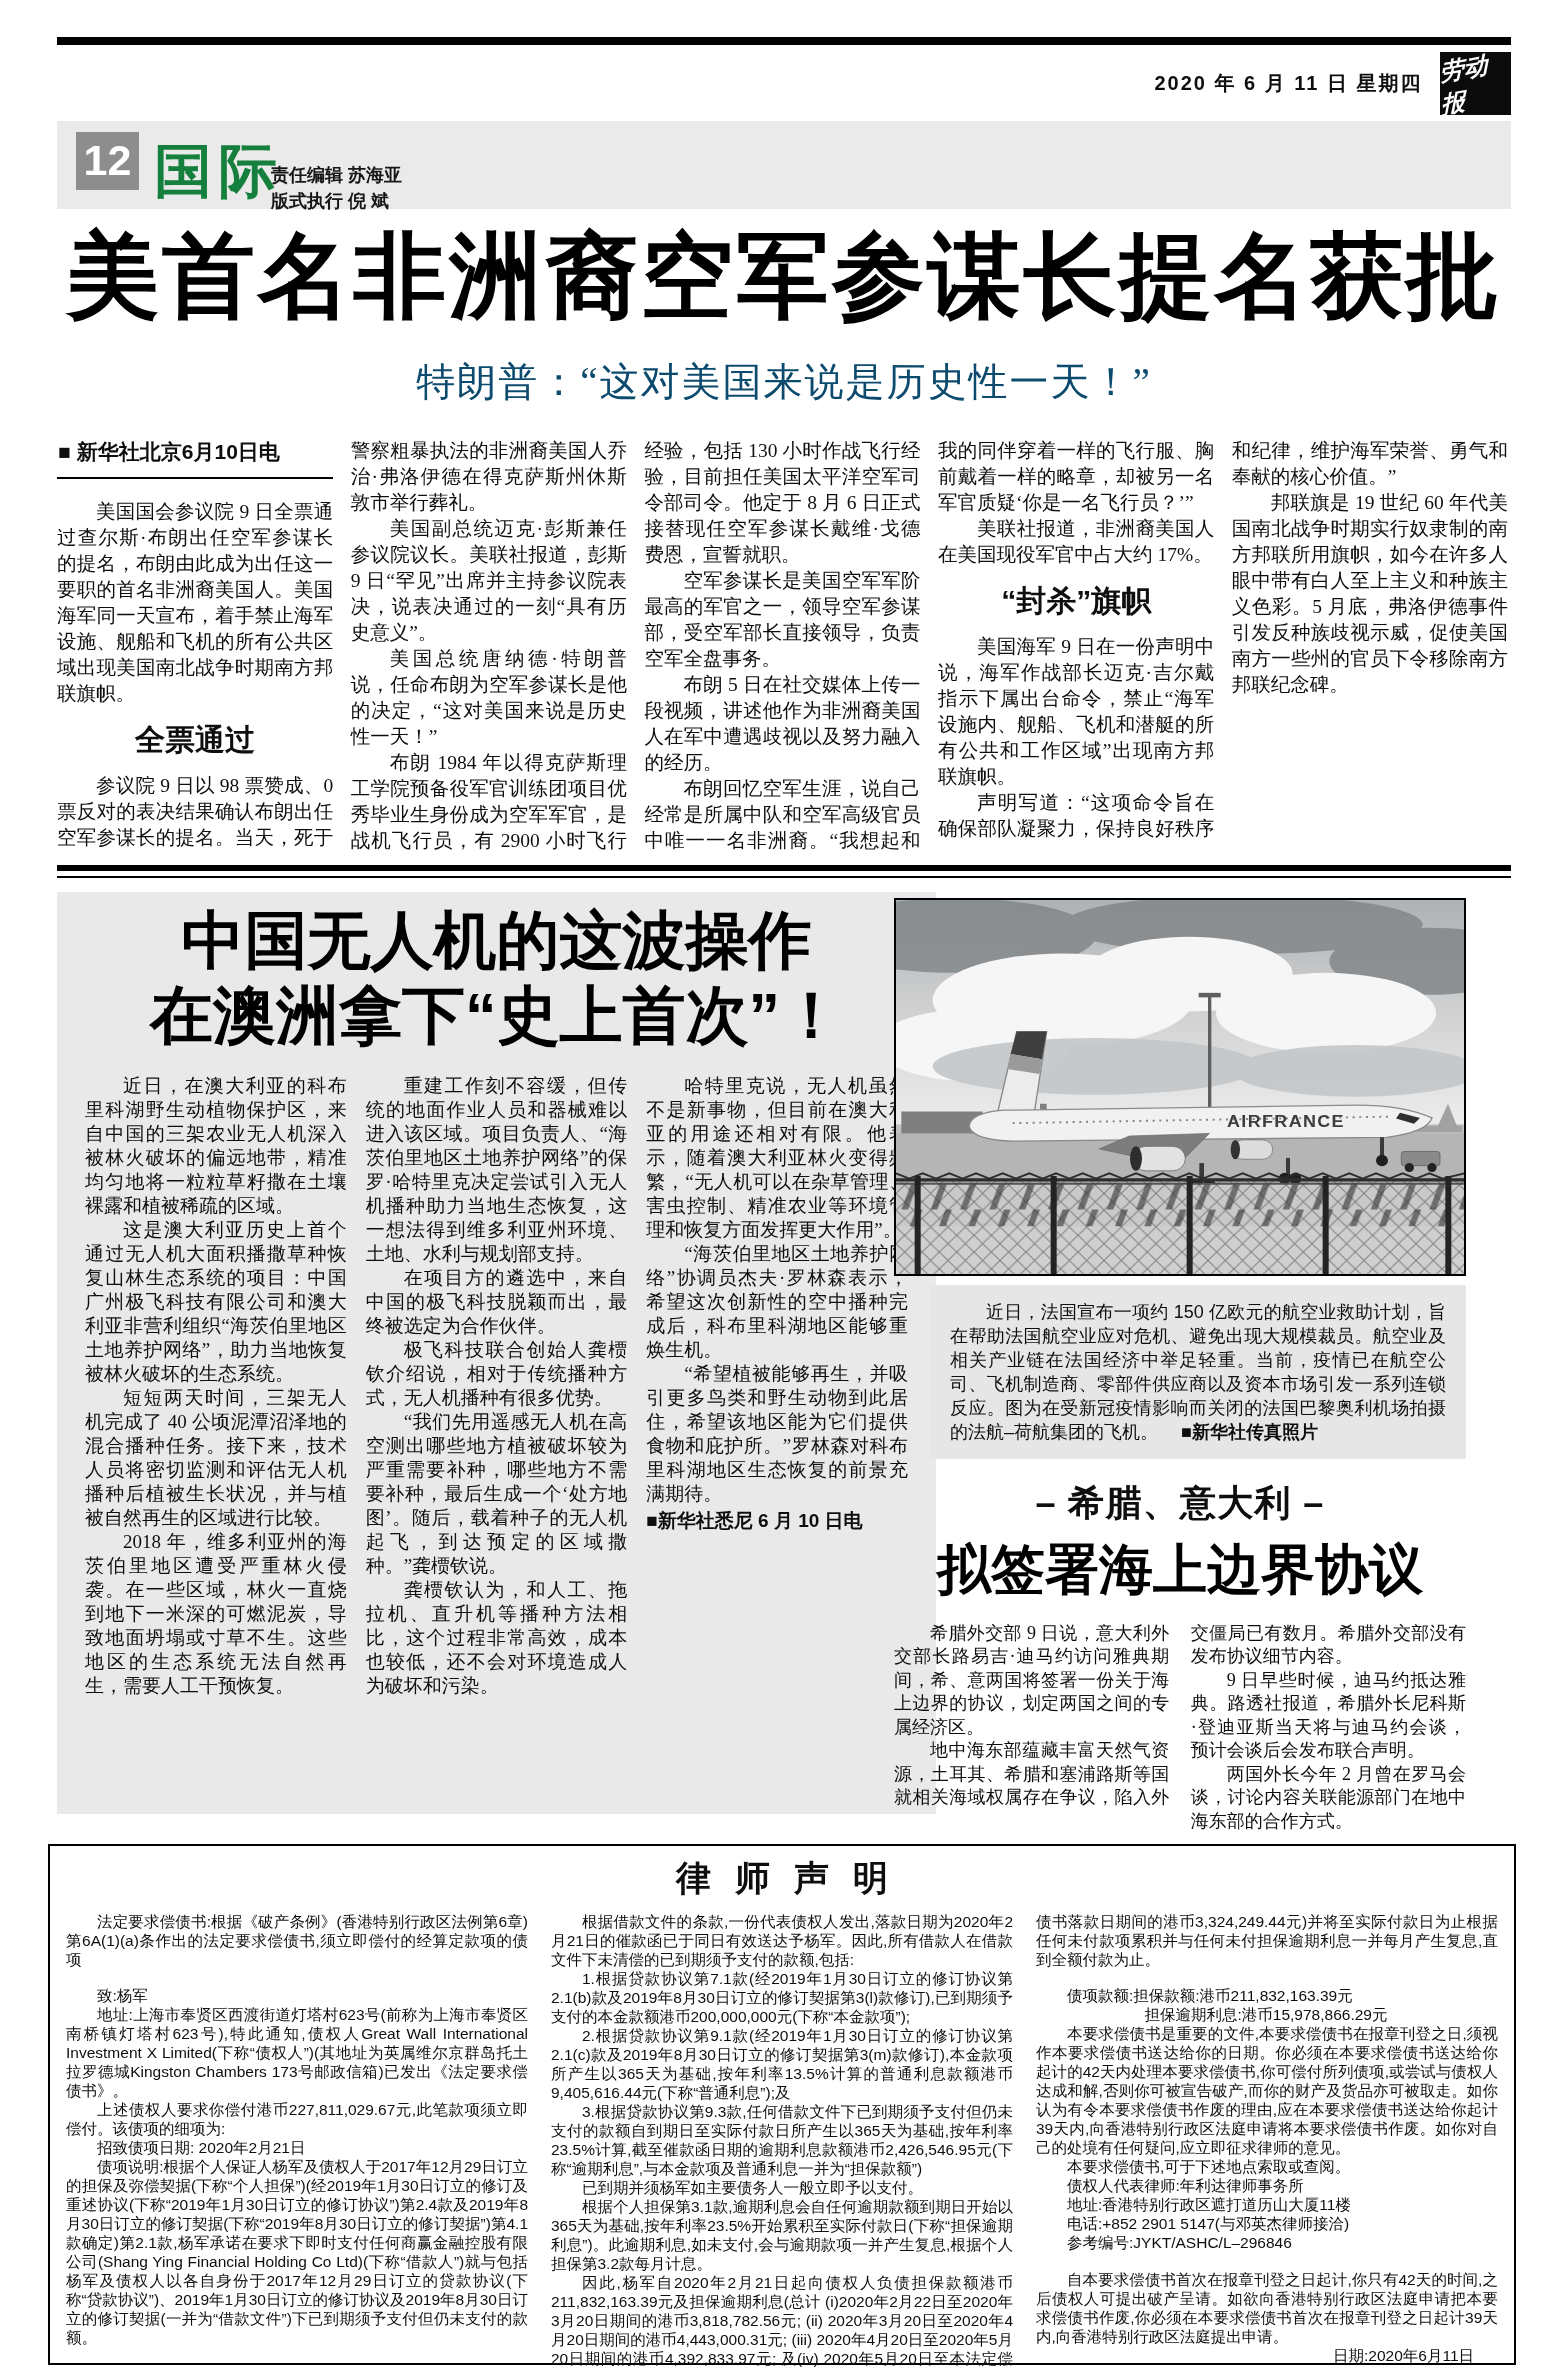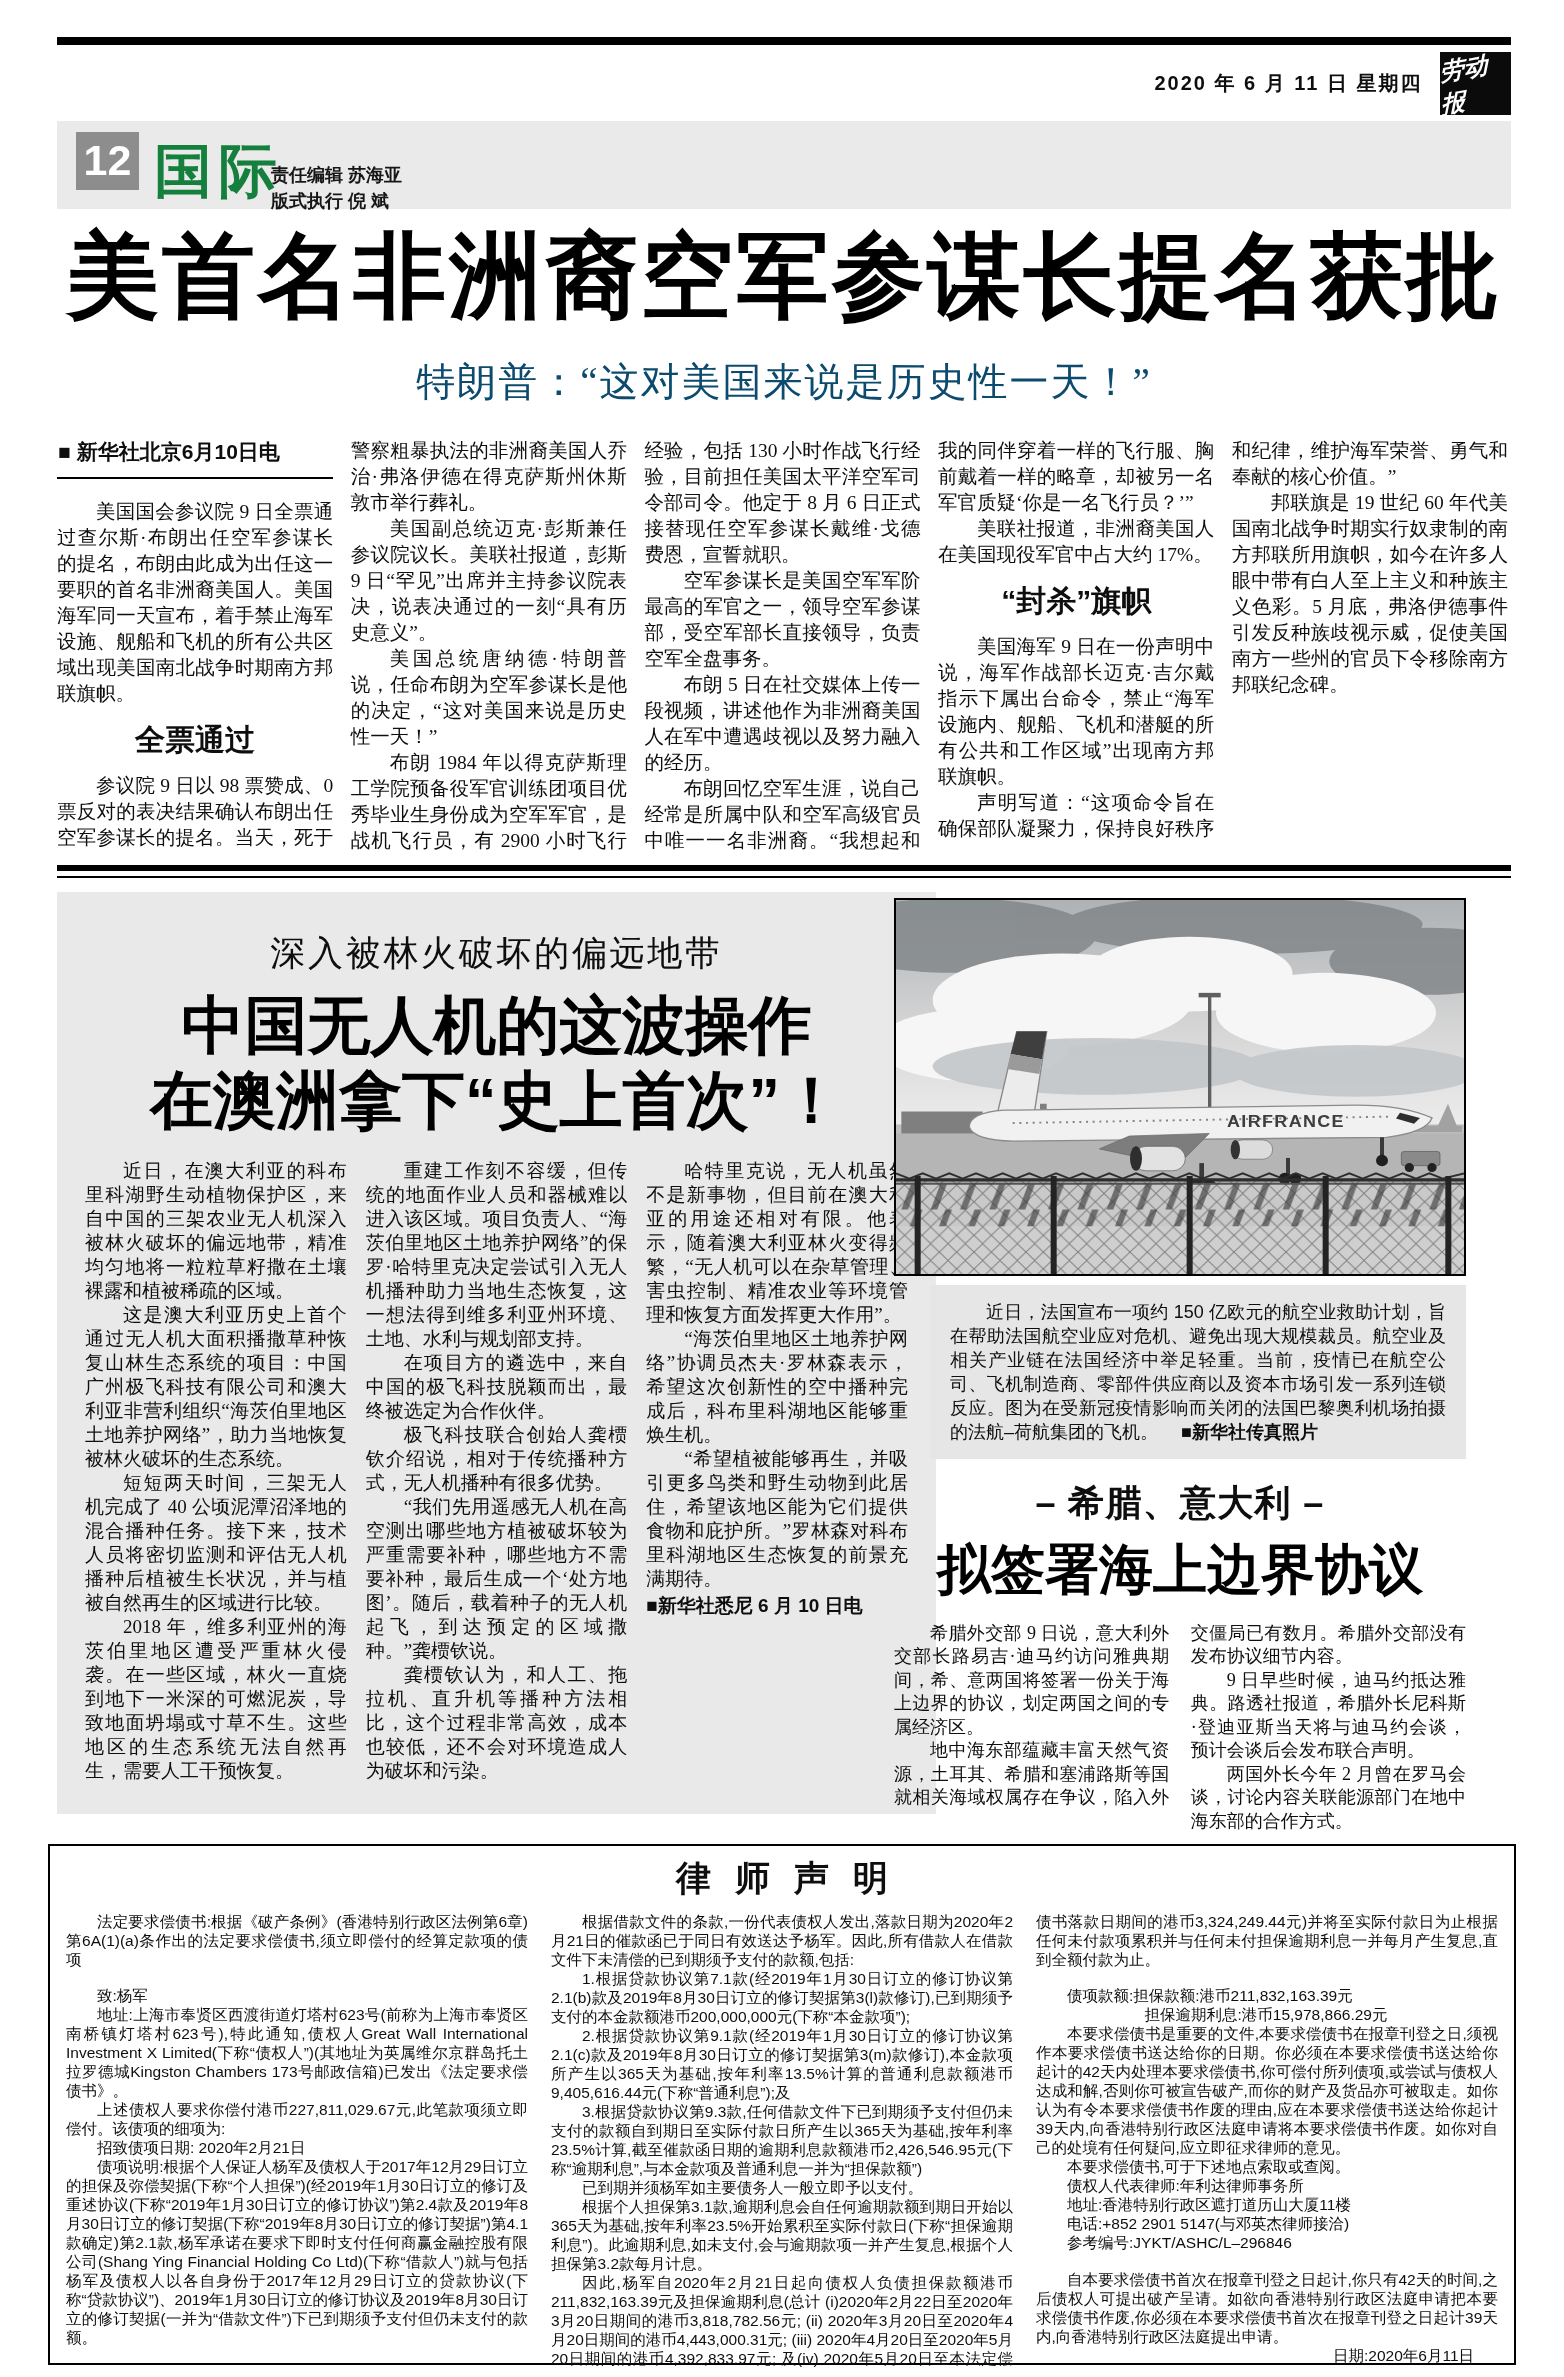--- a/index.html
+++ b/index.html
@@ -125,21 +125,20 @@
     <h3 class="crosshead">“封杀”旗帜</h3>
     <p>美国海军 9 日在一份声明中说，海军作战部长迈克·吉尔戴指示下属出台命令，禁止“海军设施内、舰船、飞机和潜艇的所有公共和工作区域”出现南方邦联旗帜。</p>
     <p>声明写道：“这项命令旨在确保部队凝聚力，保持良好秩序和纪律，维护海军荣誉、勇气和奉献的核心价值。”</p>
     <p>邦联旗是 19 世纪 60 年代美国南北战争时期实行奴隶制的南方邦联所用旗帜，如今在许多人眼中带有白人至上主义和种族主义色彩。5 月底，弗洛伊德事件引发反种族歧视示威，促使美国南方一些州的官员下令移除南方邦联纪念碑。</p>
 
   </div>
 
   <div class="double-rule"></div>
 
   <div class="drone-box">
-    <div class="drone-kicker">深入被林火破坏的偏远地带</div>
     <h2 class="drone-headline">
       <div>中国无人机的这波操作</div>
       <div>在澳洲拿下“史上首次”！</div>
     </h2>
     <div class="drone-body">
       <p>近日，在澳大利亚的科布里科湖野生动植物保护区，来自中国的三架农业无人机深入被林火破坏的偏远地带，精准均匀地将一粒粒草籽撒在土壤裸露和植被稀疏的区域。</p>
       <p>这是澳大利亚历史上首个通过无人机大面积播撒草种恢复山林生态系统的项目：中国广州极飞科技有限公司和澳大利亚非营利组织“海茨伯里地区土地养护网络”，助力当地恢复被林火破坏的生态系统。</p>
       <p>短短两天时间，三架无人机完成了 40 公顷泥潭沼泽地的混合播种任务。接下来，技术人员将密切监测和评估无人机播种后植被生长状况，并与植被自然再生的区域进行比较。</p>
       <p>2018 年，维多利亚州的海茨伯里地区遭受严重林火侵袭。在一些区域，林火一直烧到地下一米深的可燃泥炭，导致地面坍塌或寸草不生。这些地区的生态系统无法自然再生，需要人工干预恢复。</p>
       <p>重建工作刻不容缓，但传统的地面作业人员和器械难以进入该区域。项目负责人、“海茨伯里地区土地养护网络”的保罗·哈特里克决定尝试引入无人机播种助力当地生态恢复，这一想法得到维多利亚州环境、土地、水利与规划部支持。</p>

